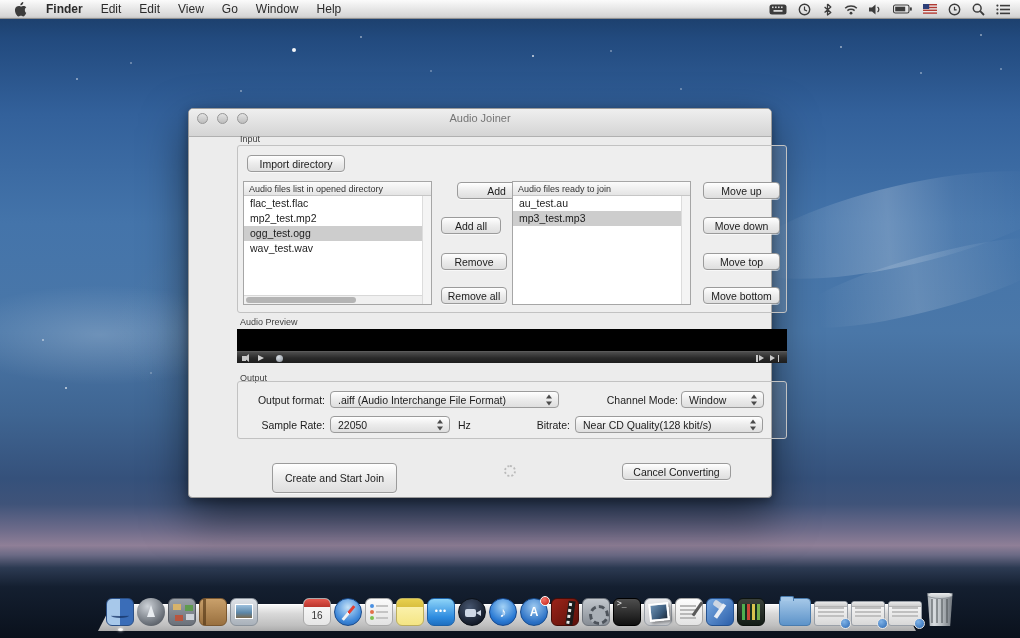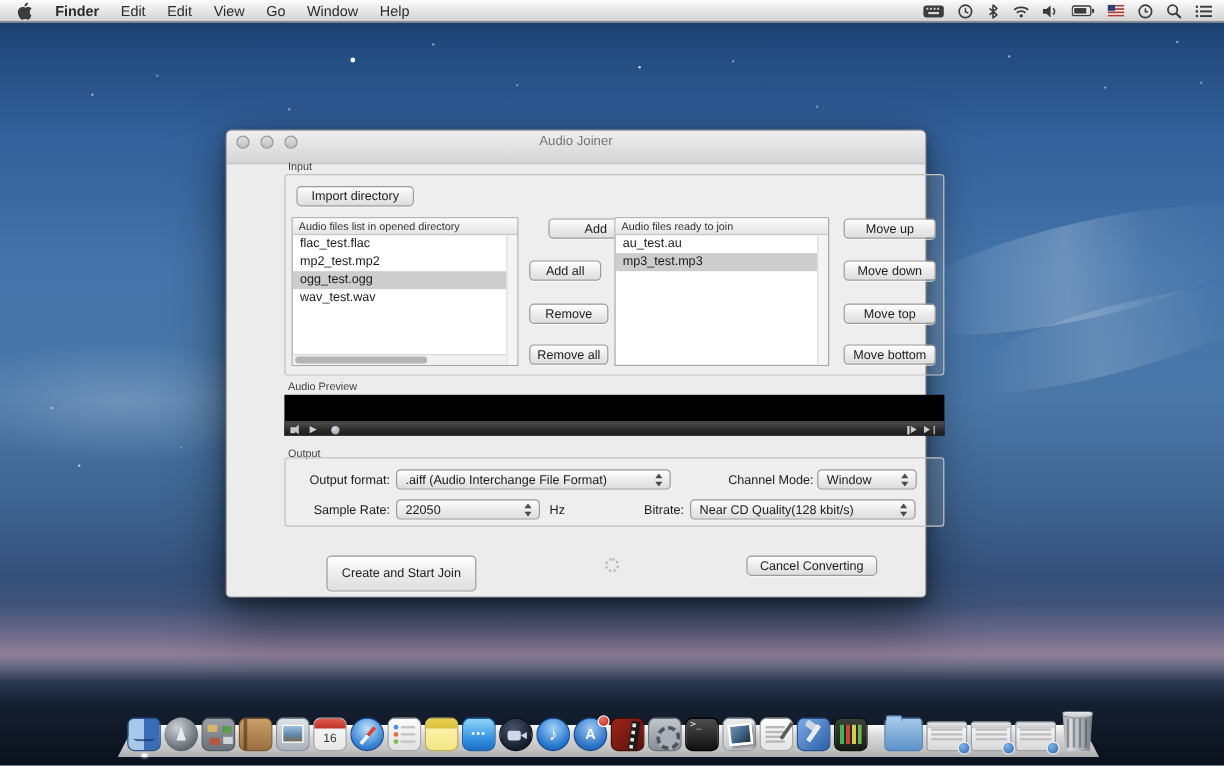--- a/index.html
+++ b/index.html
@@ -137,21 +137,21 @@
     border-left:4px solid transparent; border-right:4px solid transparent; border-bottom:12px solid #e8ecf0; }
   .i-mission { background:linear-gradient(#9aa0a8, #6b717a); border:1px solid #565b63; }
   .i-mission::after { content:""; position:absolute; left:4px; top:5px; width:8px; height:6px; background:#d8b36a;
     box-shadow:12px 1px 0 #5f9b4f, 2px 11px 0 #b8553f, 13px 10px 0 #cfd4da; }
   .i-contacts { background:linear-gradient(#c9a06b, #99703f); border:1px solid #7b5830; }
   .i-contacts::after { content:""; position:absolute; left:3px; top:0; bottom:0; width:3px; background:rgba(90,60,25,.7); }
   .i-preview { background:linear-gradient(#dfe3e8, #a9b1ba); border:1px solid #8b939c; }
   .i-preview::after { content:""; position:absolute; left:4px; top:5px; right:4px; bottom:6px;
     background:linear-gradient(#9cc0dd, #5b86a8 60%, #7a6a50); border:1px solid #fff; }
   .i-calendar { background:linear-gradient(#fdfdfd, #e6e6e6); border:1px solid #a9a9a9;
-    font-size:10px; color:#333; text-align:center; line-height:34px; }
+    font-size:10px; color:#333; text-align:center; line-height:34px;margin-left:42px; }
   .i-calendar::before { content:""; position:absolute; left:0; top:0; right:0; height:8px;
     background:linear-gradient(#e4584e, #b9342c); border-radius:5px 5px 0 0; }
   .i-safari { border-radius:50%; background:radial-gradient(circle at 50% 32%, #c4e2f8, #3c86d8 65%, #1d5aa9); border:1px solid #1b4c8d; }
   .i-safari::after { content:""; position:absolute; left:12px; top:5px; width:3px; height:18px;
     background:linear-gradient(#e33e32 50%, #f3f3f3 50%); transform:rotate(40deg); }
   .i-reminders { background:linear-gradient(#fbfbfb, #e2e2e2); border:1px solid #a9a9a9; }
   .i-reminders::after { content:""; position:absolute; left:10px; top:6px; right:4px; height:2px; background:#c4c4c4;
     box-shadow:0 6px 0 #c4c4c4, 0 12px 0 #c4c4c4; }
   .i-reminders::before { content:""; position:absolute; left:4px; top:5px; width:4px; height:4px; border-radius:50%;
     background:#4a90e2; box-shadow:0 6px 0 #e2704a, 0 12px 0 #7ec04f; }

